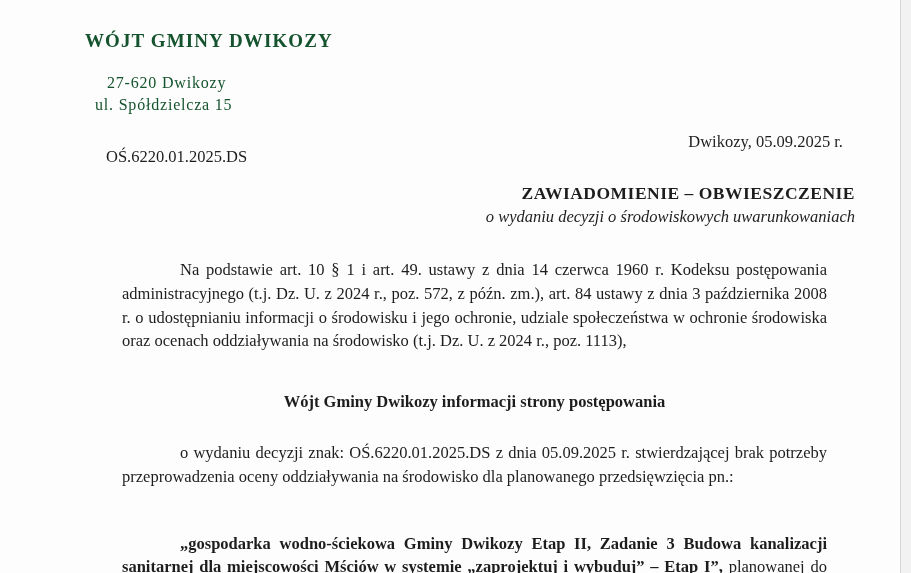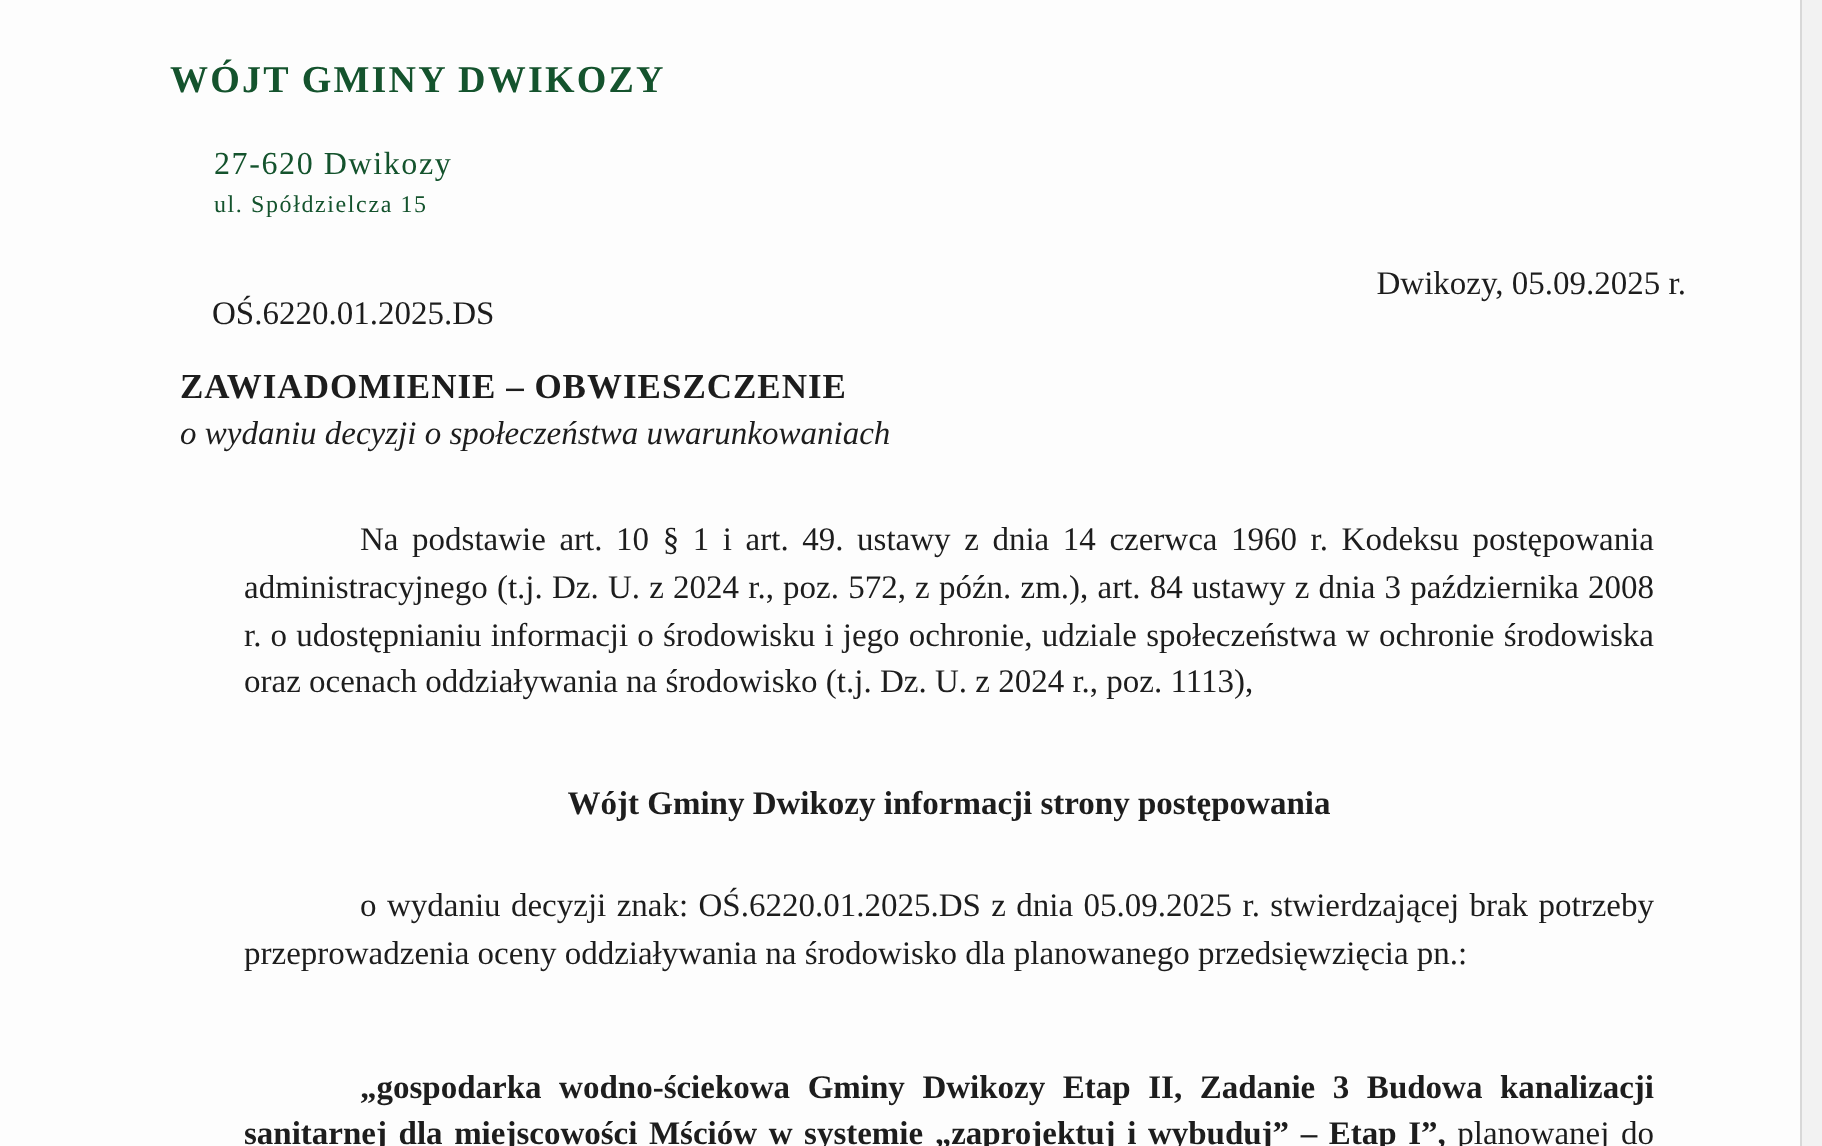--- a/index.html
+++ b/index.html
@@ -58,22 +58,22 @@
     letter-spacing: 1.1px;
     white-space: nowrap;
   }
   .stamp-line2 {
     font-size: 16px;
     margin-left: 22px;
     margin-top: 18px;
     letter-spacing: 0.8px;
   }
   .stamp-line3 {
-    font-size: 12px;
-    margin-left: 22px;
+    font-size: 16px;
+    margin-left: 10px;
     margin-top: 1px;
     letter-spacing: 0.8px;
   }
 
   
   .date-line {
     position: absolute;
     left: 106px;
     top: 132px;
     width: 737px;
@@ -83,24 +83,24 @@
   .ref-line {
     position: absolute;
     left: 106px;
     top: 147px;
     font-size: 16.5px;
   }
 
   
   .title-block {
     position: absolute;
-    left: 90px;
+    left: 118px;
     top: 183px;
     width: 737px;
-    text-align: left;
+    text-align: right;
   }
   .doc-title {
     font-size: 17.5px;
     font-weight: bold;
     letter-spacing: 0.5px;
   }
   .doc-subtitle {
     font-size: 16.5px;
     font-style: italic;
     margin-top: 3px;
@@ -167,21 +167,21 @@
     <div class="stamp-line2">27-620 Dwikozy</div>
     <div class="stamp-line3">ul. Spółdzielcza 15</div>
   </div>
 
   <div class="date-line">Dwikozy, 05.09.2025 r.</div>
 
   <div class="ref-line">OŚ.6220.01.2025.DS</div>
 
   <div class="title-block">
     <div class="doc-title">ZAWIADOMIENIE – OBWIESZCZENIE</div>
-    <div class="doc-subtitle">o wydaniu decyzji o społeczeństwa uwarunkowaniach</div>
+    <div class="doc-subtitle">o wydaniu decyzji o środowiskowych uwarunkowaniach</div>
   </div>
 
   <div class="body-block">
 
     <p class="para indent">Na podstawie art. 10 § 1 i art. 49. ustawy z dnia 14 czerwca 1960 r. Kodeksu postępowania administracyjnego (t.j. Dz. U. z 2024 r., poz. 572, z późn. zm.), art. 84 ustawy z dnia 3 października 2008 r. o udostępnianiu informacji o środowisku i jego ochronie, udziale społeczeństwa w ochronie środowiska oraz ocenach oddziaływania na środowisko (t.j. Dz. U. z 2024 r., poz. 1113),</p>
 
     <div class="spacer-md"></div>
 
     <div class="centered-bold">Wójt Gminy Dwikozy informacji strony postępowania</div>
 

